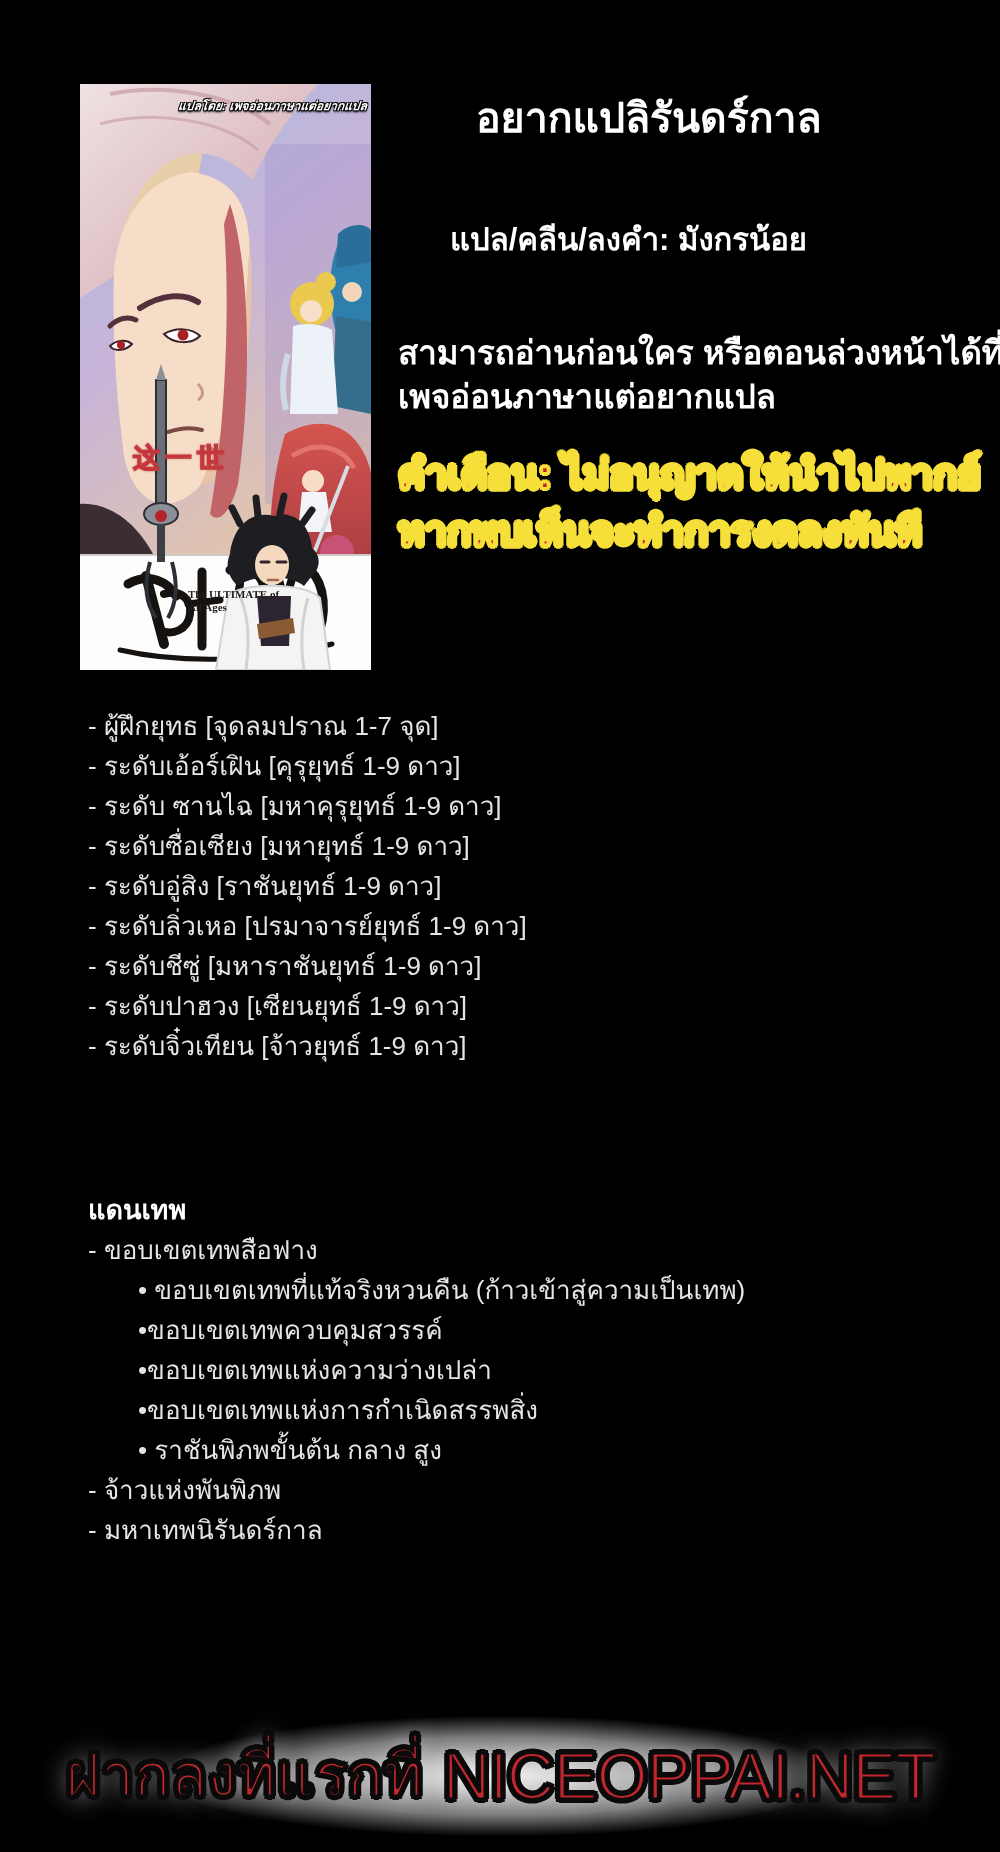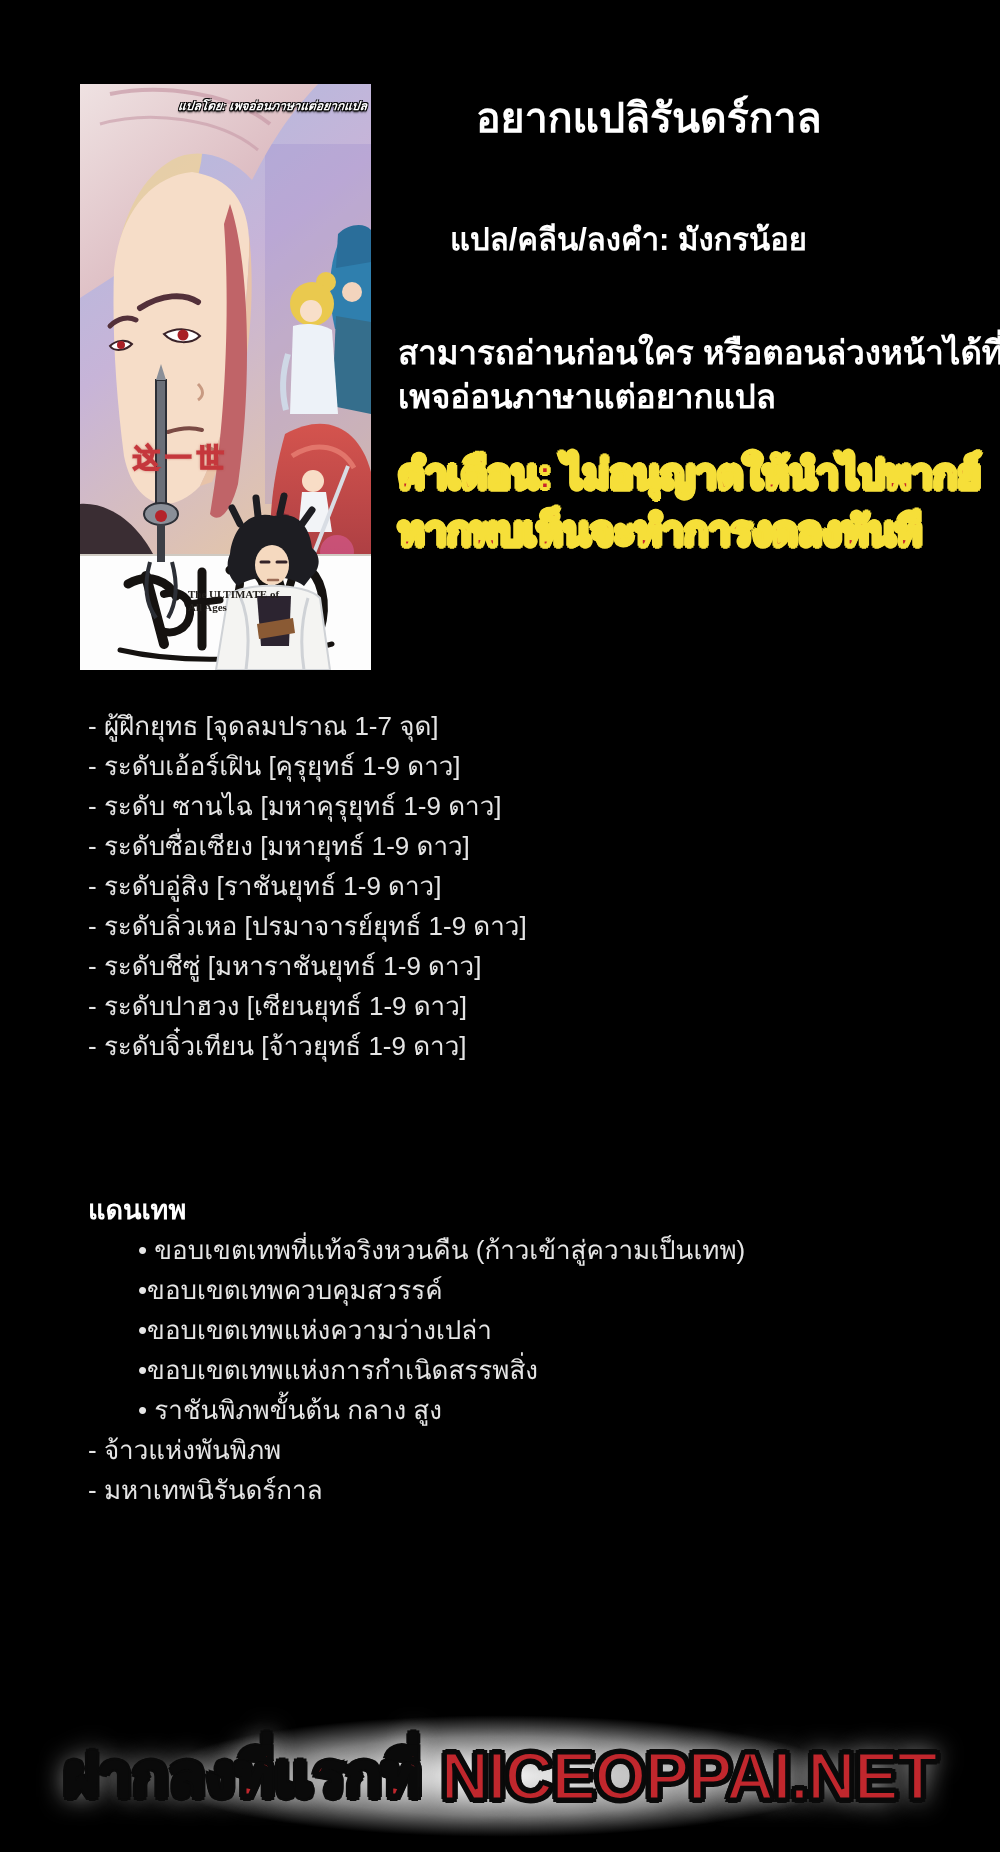--- a/index.html
+++ b/index.html
@@ -39,21 +39,21 @@
   .section-header{font-size:27px;font-weight:700;line-height:44px;color:#fff;}
   .realm-god .section-header{line-height:40px;}
   .list-row{font-size:26px;font-weight:400;line-height:40px;color:#e5e5e5;white-space:pre;}
   .list-row.lvl-1{padding-left:50px;}
 
   
   .footer-banner{position:absolute;left:0;top:1700px;width:1000px;height:152px;
       display:flex;align-items:center;justify-content:center;gap:20px;
       background:radial-gradient(ellipse 46% 54% at 50% 50%,
                  rgba(252,252,252,.95) 0%,rgba(215,215,215,.55) 48%,rgba(0,0,0,0) 74%);}
-  .footer-text{font-weight:700;color:#c1272d;white-space:pre;line-height:1;
+  .footer-text{font-weight:400;color:#c1272d;white-space:pre;line-height:1;
       -webkit-text-stroke:3px #0a0a0a;
       text-shadow:-4px 0 0 #0a0a0a,4px 0 0 #0a0a0a,0 -4px 0 #0a0a0a,0 4px 0 #0a0a0a,
                   -3px -3px 0 #0a0a0a,3px -3px 0 #0a0a0a,-3px 3px 0 #0a0a0a,3px 3px 0 #0a0a0a,
                   0 0 26px rgba(255,255,255,.9);text-align:right;}
   .footer-thai{font-size:60px;}
   .footer-site{font-size:66px;letter-spacing:-1px;}
 </style>
 </head>
 <body>
 
@@ -199,20 +199,21 @@
         <div class="list-row lvl-0">- ระดับปาฮวง [เซียนยุทธ์ 1-9 ดาว]</div>
 
         <div class="list-row lvl-0">- ระดับจิ๋วเทียน [จ้าวยุทธ์ 1-9 ดาว]</div>
       </div>
   </section>
 
   <section class="realm realm-god">
     <div class="section-header">แดนเทพ</div>
     <div>
 
+        <div class="list-row lvl-0">- ขอบเขตเทพสือฟาง</div>
 
         <div class="list-row lvl-1">• ขอบเขตเทพที่แท้จริงหวนคืน (ก้าวเข้าสู่ความเป็นเทพ)</div>
 
         <div class="list-row lvl-1">•ขอบเขตเทพควบคุมสวรรค์</div>
 
         <div class="list-row lvl-1">•ขอบเขตเทพแห่งความว่างเปล่า</div>
 
         <div class="list-row lvl-1">•ขอบเขตเทพแห่งการกำเนิดสรรพสิ่ง</div>
 
 

